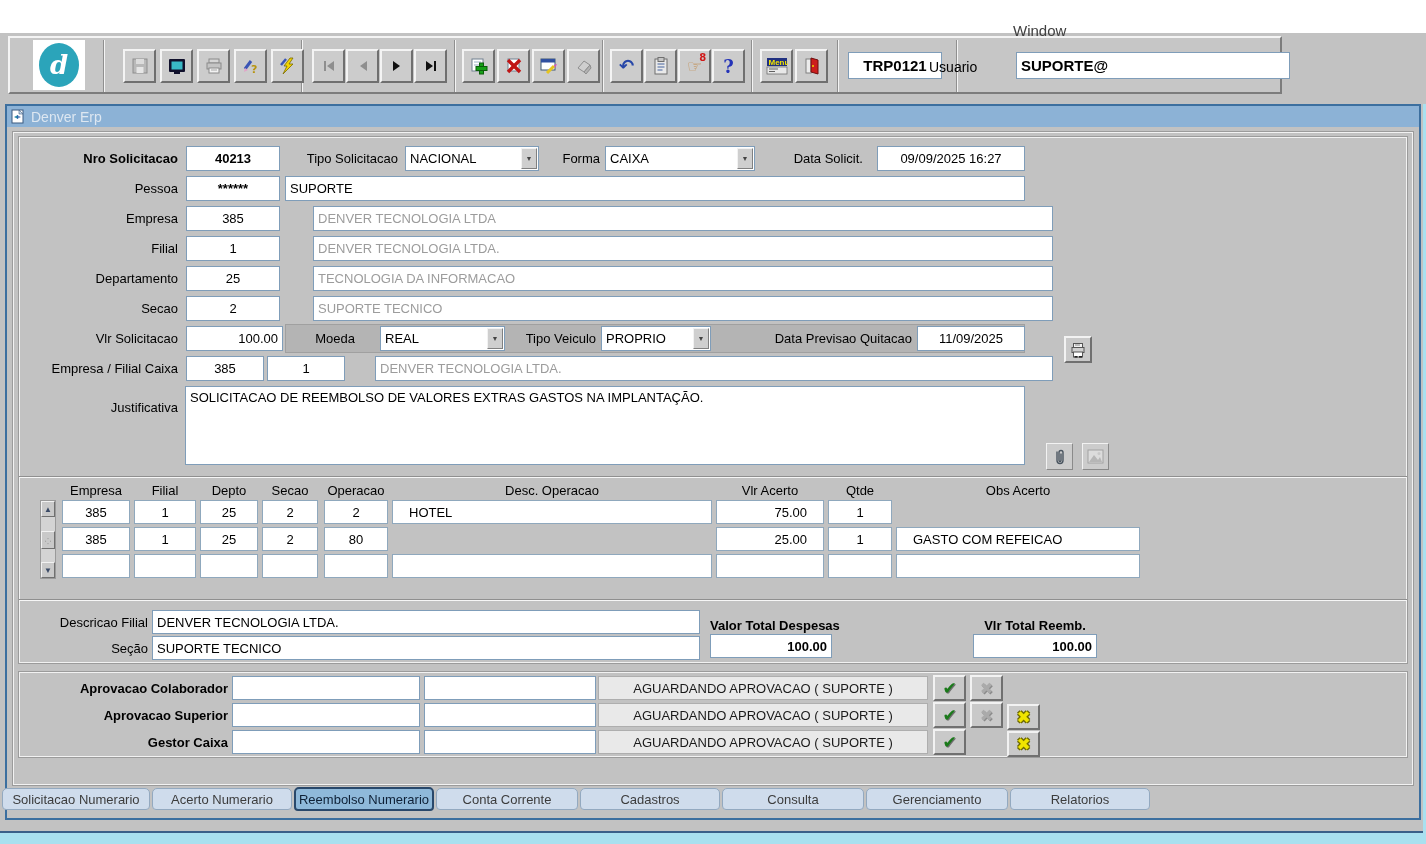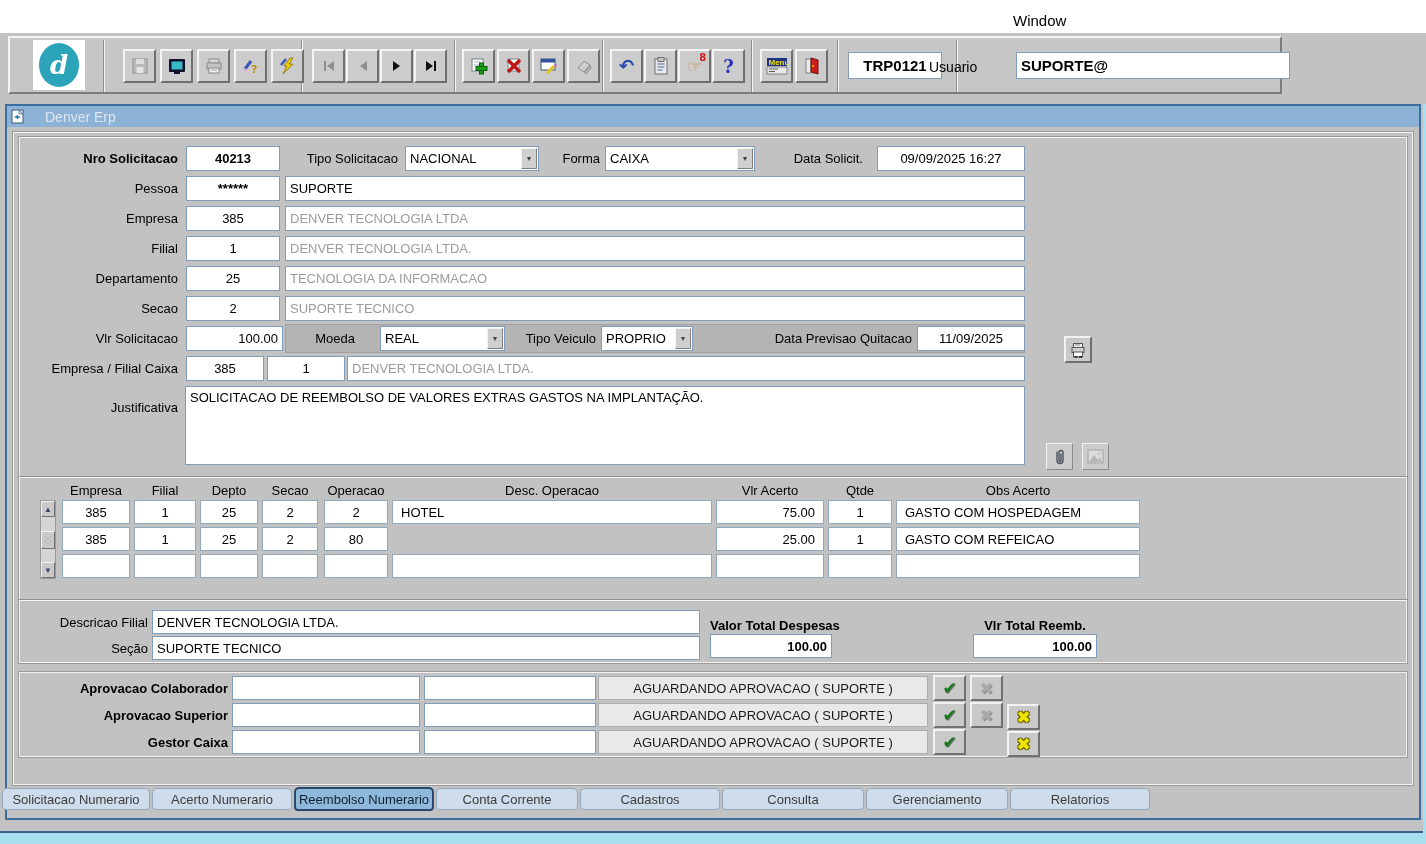--- a/index.html
+++ b/index.html
@@ -3,73 +3,73 @@
 <meta charset="utf-8">
 <style>
   html,body{margin:0;padding:0;background:#666;}
   #screen{position:relative;width:1426px;height:844px;background:#c2c2c2;overflow:hidden;
           font-family:"Liberation Sans",sans-serif;}
   
   #titlebar{position:absolute;left:0;top:0;width:1426px;height:33px;background:#ffffff;}
   #app-title{position:absolute;left:22px;top:8px;font:15px "DejaVu Sans Mono",monospace;
              color:#181850;letter-spacing:1px;white-space:nowrap;}
   #app-title .u{text-decoration:underline;}
-  #menu-window{position:absolute;left:1013px;top:12px;font:15px "Liberation Sans",sans-serif;color:#000000;}
+  #menu-window{position:absolute;left:1013px;top:22px;font:15px "Liberation Sans",sans-serif;color:#404040;}
   
   #toolbar-frame{position:absolute;left:8px;top:36px;width:1274px;height:58px;background:#c6c6c6;
                  border:2px solid;border-color:#f4f4f4 #7c7c7c #7c7c7c #f4f4f4;box-sizing:border-box;}
   .vsep{position:absolute;top:40px;height:52px;width:0;border-left:1px solid #8f8f8f;border-right:1px solid #f4f4f4;}
   .tb-btn{position:absolute;top:49px;width:33px;height:34px;background:#cccccc;
           border:2px solid;border-color:#f4f4f4 #6f6f6f #6f6f6f #f4f4f4;box-sizing:border-box;
           display:flex;align-items:center;justify-content:center;padding:0;cursor:default;}
   .tb-btn svg{display:block;}
   .glyph{font-family:"DejaVu Sans",sans-serif;line-height:1;}
   #denver-logo{position:absolute;left:33px;top:40px;width:52px;height:50px;background:#fff;
                display:flex;align-items:center;justify-content:center;}
   #denver-logo .ball{width:40px;height:44px;background:#2ba4ba;border-radius:50%;
                display:flex;align-items:center;justify-content:center;
                color:#fff;font:bold italic 26px "DejaVu Serif",serif;}
   
   .fld{position:absolute;background:#fff;border:1px solid #7f9db9;box-sizing:border-box;
        font:13px "Liberation Sans",sans-serif;color:#000;padding:0 4px;
        display:flex;align-items:center;white-space:nowrap;overflow:hidden;}
   .fld.center{justify-content:center;padding:0;}
   .fld.right{justify-content:flex-end;}
-  .fld.dis{color:#9c9c9c;}
+  .fld.dis{color:#9c9c9c;margin-left:28px;}
   .fld.bold{font-weight:bold;}
   .lbl{position:absolute;font:13px "Liberation Sans",sans-serif;color:#000;
        text-align:right;white-space:nowrap;}
   .lbl.b{font-weight:bold;}
   .combo{padding-right:17px;text-align:right;}
   .combo .combo-btn{position:absolute;right:1px;top:1px;bottom:1px;width:16px;background:#cfcfcf;
         border:1px solid;border-color:#f2f2f2 #808080 #808080 #f2f2f2;box-sizing:border-box;
         display:flex;align-items:center;justify-content:center;font-size:7px;color:#444;}
   
   .bevel{position:absolute;border:1px solid #9b9b9b;background:#c2c2c2;box-sizing:border-box;
          box-shadow:inset 1px 1px 0 #f2f2f2, inset -1px -1px 0 #f2f2f2;}
   .groove{position:absolute;height:0;border-top:1px solid #8f8f8f;border-bottom:1px solid #f6f6f6;}
   
   #inner-window{position:absolute;left:5px;top:104px;width:1416px;height:716px;
                 border:2px solid #3c6f9f;background:#c2c2c2;box-sizing:border-box;}
   #inner-titlebar{position:absolute;left:0;top:0;right:0;height:21px;background:#8cb2d6;
                   display:flex;align-items:center;padding-left:4px;}
-  #inner-titlebar .t{color:#dde7f1;font:14px "Liberation Sans",sans-serif;margin-left:19px;}
+  #inner-titlebar .t{color:#dde7f1;font:14px "Liberation Sans",sans-serif;margin-left:5px;}
   
   .btn3d{position:absolute;background:#c9c9c9;border:2px solid;border-color:#f2f2f2 #707070 #707070 #f2f2f2;
          box-sizing:border-box;display:flex;align-items:center;justify-content:center;padding:0;cursor:default;}
   .flatbtn{position:absolute;background:#cccccc;border:1px solid;border-color:#f2f2f2 #8a8a8a #8a8a8a #f2f2f2;
          box-sizing:border-box;display:flex;align-items:center;justify-content:center;padding:0;}
   .check-glyph{color:#1a7a1a;font:bold 17px "DejaVu Sans",sans-serif;text-shadow:1px 1px 0 #6e6e6e;}
   .grayx-glyph{color:#aaaaaa;font:bold 16px "DejaVu Sans",sans-serif;text-shadow:1px 1px 0 #8a8a8a;}
   .yellowx-glyph{color:#f0e400;font:bold 17px "DejaVu Sans",sans-serif;
        text-shadow:-1px -1px 0 #6e6a00,1px -1px 0 #6e6a00,-1px 1px 0 #6e6a00,1px 1px 0 #6e6a00;}
   
   .ghead{position:absolute;top:483px;font:13px "Liberation Sans",sans-serif;color:#000;text-align:center;}
   .gc{position:absolute;background:#fff;border:1px solid #8fa8bd;box-sizing:border-box;height:24px;
-      font:13px "Liberation Sans",sans-serif;display:flex;align-items:center;padding:0 8px;
+      font:13px "Liberation Sans",sans-serif;display:flex;align-items:center;padding:0 16px;
       white-space:nowrap;overflow:hidden;}
   .gc.center{justify-content:center;padding:0;}
   .gc.right{justify-content:flex-end;}
   
   #grid-scrollbar{position:absolute;left:40px;top:500px;width:16px;height:79px;background:#d4d4d4;
       border:1px solid #9a9a9a;box-sizing:border-box;}
   .sb-btn{position:absolute;left:0;width:14px;height:16px;background:#c9c9c9;
       border:1px solid;border-color:#f2f2f2 #707070 #707070 #f2f2f2;box-sizing:border-box;
       display:flex;align-items:center;justify-content:center;font-size:8px;color:#3a4a66;}
   .sb-thumb{position:absolute;left:0;top:30px;width:14px;height:18px;background:#c9c9c9;
@@ -295,21 +295,21 @@
 
   <div class="band" style="left:285px;top:324px;width:740px;height:29px"></div>
   <span class="lbl" style="left:20px;top:331px;width:158px">Vlr Solicitacao</span>
   <div class="fld right" style="left:186px;top:326px;width:97px;height:25px">100.00</div>
   <span class="lbl" style="left:305px;top:331px;width:50px">Moeda</span>
   <div class="fld combo" style="left:380px;top:326px;width:125px;height:25px">
       <span>REAL</span>
       <span class="combo-btn">▼</span>
     </div>
   <span class="lbl" style="left:523px;top:331px;width:73px">Tipo Veiculo</span>
-  <div class="fld combo" style="left:601px;top:326px;width:92px;height:25px">
+  <div class="fld combo" style="left:601px;top:326px;width:110px;height:25px">
       <span>PROPRIO</span>
       <span class="combo-btn">▼</span>
     </div>
   <span class="lbl" style="left:768px;top:331px;width:144px">Data Previsao Quitacao</span>
   <div class="fld center" style="left:917px;top:326px;width:108px;height:25px">11/09/2025</div>
 
   <button class="btn3d" style="left:1064px;top:336px;width:28px;height:27px">
     <svg width="18" height="18">
         <rect x="4.5" y="2.5" width="9" height="4" fill="#f2f2f2" stroke="#555"></rect>
         <line x1="6" y1="4" x2="11" y2="4" stroke="#888"></line>
@@ -360,21 +360,20 @@
   <span class="ghead" style="left:896px;width:244px">Obs Acerto</span>
 
   <div class="gc center" style="left:62px;top:500px;width:68px">385</div>
   <div class="gc center" style="left:134px;top:500px;width:62px">1</div>
   <div class="gc center" style="left:200px;top:500px;width:58px">25</div>
   <div class="gc center" style="left:262px;top:500px;width:56px">2</div>
   <div class="gc center" style="left:324px;top:500px;width:64px">2</div>
   <div class="gc" style="left:392px;top:500px;width:320px">HOTEL</div>
   <div class="gc right" style="left:716px;top:500px;width:108px">75.00</div>
   <div class="gc center" style="left:828px;top:500px;width:64px">1</div>
-  <div class="gc" style="left:896px;top:500px;width:244px">GASTO COM HOSPEDAGEM</div>
 
   <div class="gc center" style="left:62px;top:527px;width:68px">385</div>
   <div class="gc center" style="left:134px;top:527px;width:62px">1</div>
   <div class="gc center" style="left:200px;top:527px;width:58px">25</div>
   <div class="gc center" style="left:262px;top:527px;width:56px">2</div>
   <div class="gc center" style="left:324px;top:527px;width:64px">80</div>
   <div class="gc right" style="left:716px;top:527px;width:108px">25.00</div>
   <div class="gc center" style="left:828px;top:527px;width:64px">1</div>
   <div class="gc" style="left:896px;top:527px;width:244px">GASTO COM REFEICAO</div>
 

